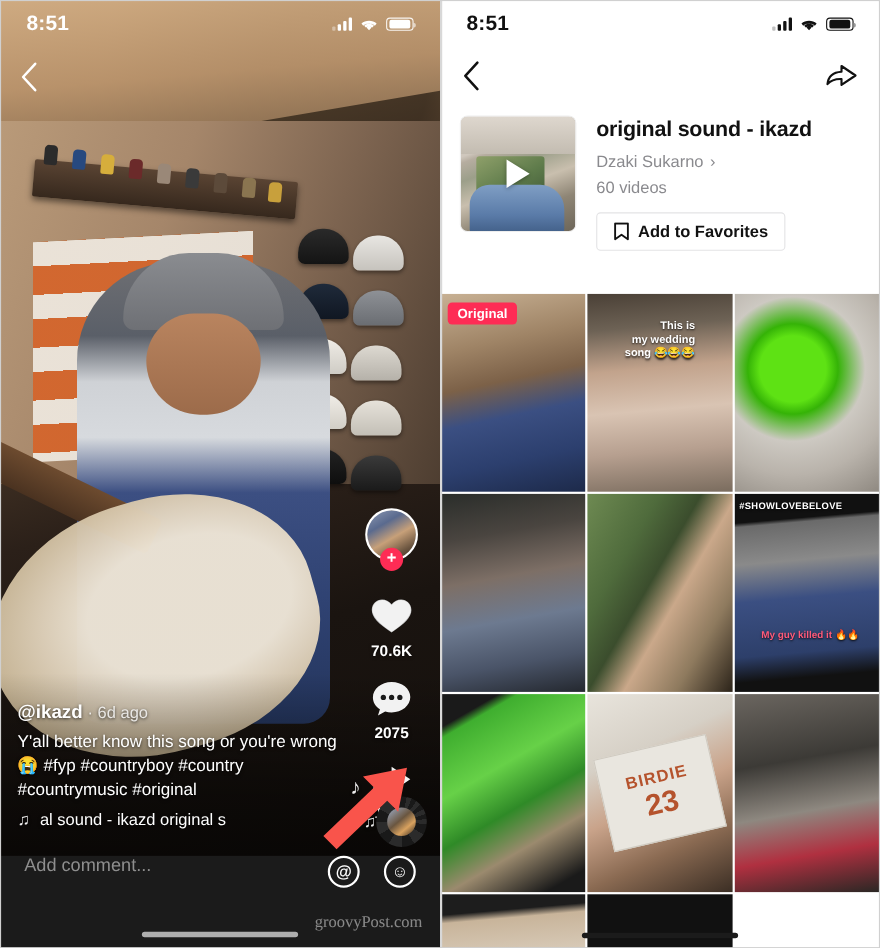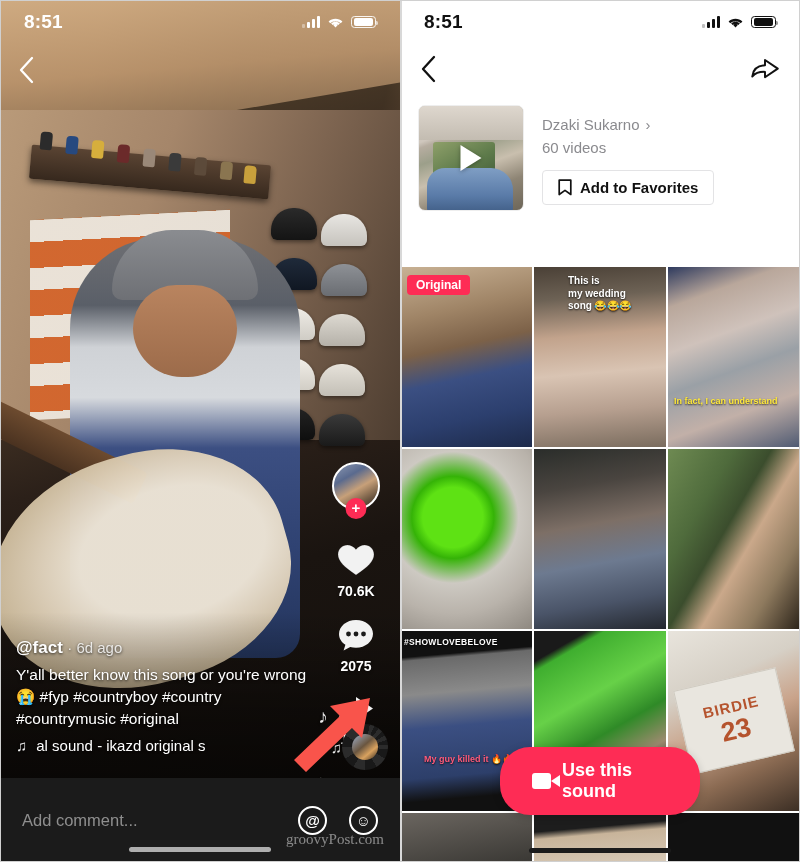--- a/index.html
+++ b/index.html
@@ -123,21 +123,21 @@
   .disc .inner { width:26px; height:26px; border-radius:50%; overflow:hidden;
     background:linear-gradient(140deg,#9fb0cc,#6a5640 45%,#d9a25f 70%,#2a2119); }
   .note { position:absolute; color:#fff; opacity:.92; z-index:30;
     text-shadow:0 1px 3px rgba(0,0,0,.7); }
   .note.n1 { right:72px; bottom:134px; font-size:19px; }
   .note.n2 { right:58px; bottom:106px; font-size:15px; }
   .note.n3 { right:76px; bottom:74px; font-size:13px; }
 
   
   .commentbar { position:absolute; left:0; bottom:0; width:400px; height:84px;
-    background:#1b1b1b; z-index:35; display:flex; align-items:center;
+    background:#1b1b1b; z-index:35; display:flex; align-items:flex-start;
     padding:0 22px; }
   .comment-input { flex:1; color:#8e8e8e; font-size:16.5px; }
   .cb-icons { display:flex; align-items:center; gap:22px; }
   .ic-circle { width:29px; height:29px; border-radius:50%; border:2px solid #fff;
     display:flex; align-items:center; justify-content:center; color:#fff;
     font-size:15px; font-weight:700; cursor:pointer; }
   .home-ind { position:absolute; left:50%; transform:translateX(-50%); bottom:10px;
     width:142px; height:5px; border-radius:3px; background:#aeaeae; z-index:36; }
   .watermark { position:absolute; right:16px; bottom:14px; z-index:36;
     color:rgba(255,255,255,.48); font-size:15px; font-family:"Liberation Serif", serif; }
@@ -308,21 +308,21 @@
       <div class="rail-item">
         <svg width="40" height="34" viewBox="0 0 40 34">
           <path d="M3 27c1-10 8-14.5 17-15V5l17 11.5L20 28v-7.2c-7.5-.3-13 1.6-17 6.2z" fill="#f2f2f2"></path>
         </svg>
         <div class="rail-count">1717</div>
       </div>
     </div>
 
     <div class="caption">
       <div>
-        <span class="cap-user">@fact</span>
+        <span class="cap-user">@ikazd</span>
         <span class="cap-time">· 6d ago</span>
       </div>
       <div class="cap-text">Y'all better know this song or you're wrong</div>
       <div class="cap-tags">😭 #fyp #countryboy #country #countrymusic #original</div>
       <div class="cap-music">
         <span class="mm">♫</span>
         <span>al sound - ikazd     original s</span>
       </div>
     </div>
 
@@ -383,66 +383,60 @@
     </div>
 
     <div class="sound-head">
       <div class="sound-thumb">
         <div class="st-car-top"></div>
         <div class="st-window"></div>
         <div class="st-person"></div>
         <div class="play-tri"></div>
       </div>
       <div class="sound-meta">
+        <div class="sound-title">original sound - ikazd</div>
         <div class="sound-artist">
           <span>Dzaki Sukarno</span>
           <span>›</span>
         </div>
         <div class="sound-videos">60  videos</div>
         <div class="fav-btn">
           <svg width="14" height="17" viewBox="0 0 14 17">
             <path d="M1.2 1.2h11.6v14.3L7 11.4l-5.8 4.1z" fill="none" stroke="#111" stroke-width="1.7" stroke-linejoin="round"></path>
           </svg>
           <span>Add to Favorites</span>
         </div>
       </div>
     </div>
 
     <div class="grid">
       <div class="cell sc1">
         <div class="badge-orig">Original</div>
       </div>
       <div class="cell sc2">
-        <div class="lbl" style="left:50%;top:8px;transform:translateX(-50%);text-align:left;white-space:pre-line;font-size:10px">This is
+        <div class="lbl" style="left:50%;top:24px;transform:translateX(-50%);text-align:right;white-space:pre-line;font-size:10px">This is
 my wedding
 song 😂😂😂</div>
-      </div>
-      <div class="cell sc3">
-        <div class="lbl" style="left:6px;bottom:40px;color:#ffe93b;font-size:9px">In fact, I can understand</div>
       </div>
       <div class="cell sc4"></div>
       <div class="cell sc5"></div>
       <div class="cell sc6"></div>
       <div class="cell sc7">
         <div class="lbl" style="left:4px;top:6px;font-size:8.5px;letter-spacing:.3px">#SHOWLOVEBELOVE</div>
         <div class="lbl" style="left:24px;bottom:46px;color:#ff5a7a;font-size:9px">My guy killed it 🔥🔥</div>
       </div>
       <div class="cell sc8"></div>
       <div class="cell sc9">
         <div class="birdie">
           <div class="b1">BIRDIE</div>
           <div class="b2">23</div>
         </div>
       </div>
       <div class="cell sc10"></div>
       <div class="cell sc11"></div>
       <div class="cell sc12"></div>
     </div>
 
-    <div class="use-sound">
-      <span class="cam-ico"></span>
-      <span>Use this sound</span>
-    </div>
     <div class="home-ind-r"></div>
   </div>
 
   <div class="outer-border"></div>
 </div>
 
 </body></html>

